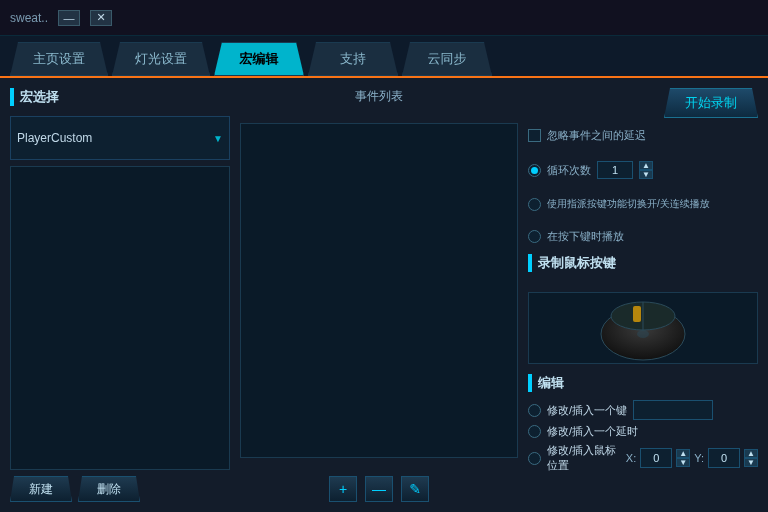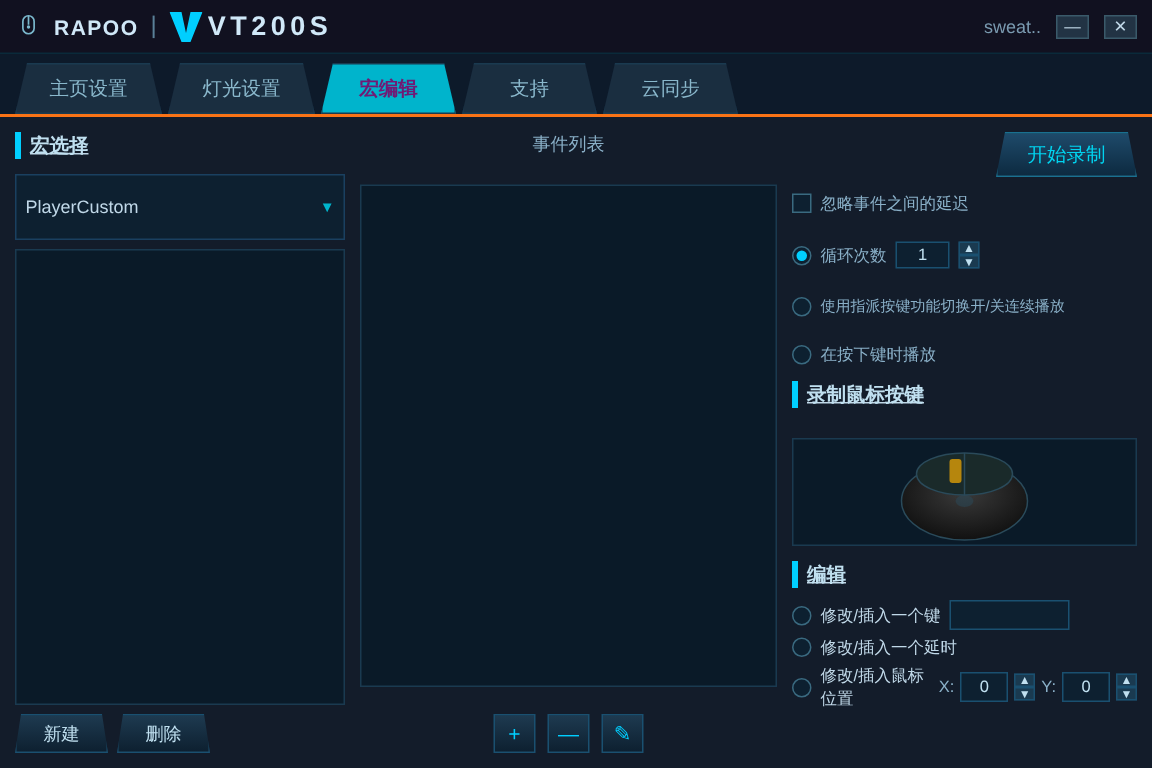--- a/index.html
+++ b/index.html
@@ -92,21 +92,21 @@
       cursor: pointer;
       position: relative;
       clip-path: polygon(8px 0%, calc(100% - 8px) 0%, 100% 100%, 0% 100%);
       background: #1a2e40;
       color: #8ab8cc;
       border: 1px solid #1a3a50;
       min-width: 90px;
     }
     .nav-tab.active {
       background: #00b4cc;
-      color: #701a75;
+      color: #000000;
       font-weight: bold;
     }
 
     
     .main-content {
       display: flex;
       height: calc(512px - 36px - 42px);
       background: #131c2a;
       padding: 10px;
       gap: 10px;
@@ -118,21 +118,20 @@
       display: flex;
       flex-direction: column;
       gap: 6px;
     }
 
     .section-header {
       display: flex;
       align-items: flex-start;
       gap: 6px;
       margin-bottom: 4px;
-      text-decoration: underline;
     }
     .section-bar {
       width: 4px;
       height: 18px;
       background: #00cfff;
     }
     .section-title {
       font-size: 13px;
       color: #c0e0f0;
       font-weight: bold;
@@ -364,35 +363,20 @@
 
     
     ::-webkit-scrollbar { width: 6px; }
     ::-webkit-scrollbar-track { background: #0a1a28; }
     ::-webkit-scrollbar-thumb { background: #1a4060; }
   </style>
 </head>
 <body>
 
 <div class="title-bar">
-  <div class="title-bar-left">
-    <svg class="mouse-icon" viewBox="0 0 18 24" fill="#7ab8cc">
-      <rect x="4" y="2" width="10" height="16" rx="5" fill="none" stroke="#7ab8cc" stroke-width="1.5"></rect>
-      <line x1="9" y1="2" x2="9" y2="10" stroke="#7ab8cc" stroke-width="1.5"></line>
-      <circle cx="9" cy="12" r="1.5" fill="#7ab8cc"></circle>
-    </svg>
-    <div class="title-logo">
-      <span class="logo-rapoo" style="font-size:14px;letter-spacing:1px;">raPOO</span>
-      <span style="color:#5a8098;margin:0 4px;">|</span>
-      <svg width="22" height="20" viewBox="0 0 22 20">
-        <polygon points="0,0 8,0 11,14 14,0 22,0 14,20 8,20" fill="#00cfff"></polygon>
-      </svg>
-      <span class="logo-model">VT200S</span>
-    </div>
-  </div>
   <div class="title-bar-right">
     <span class="title-user">sweat..</span>
     <button class="win-btn">—</button>
     <button class="win-btn">✕</button>
   </div>
 </div>
 
 <div class="nav-bar">
   <div class="nav-tab">主页设置</div>
   <div class="nav-tab">灯光设置</div>

